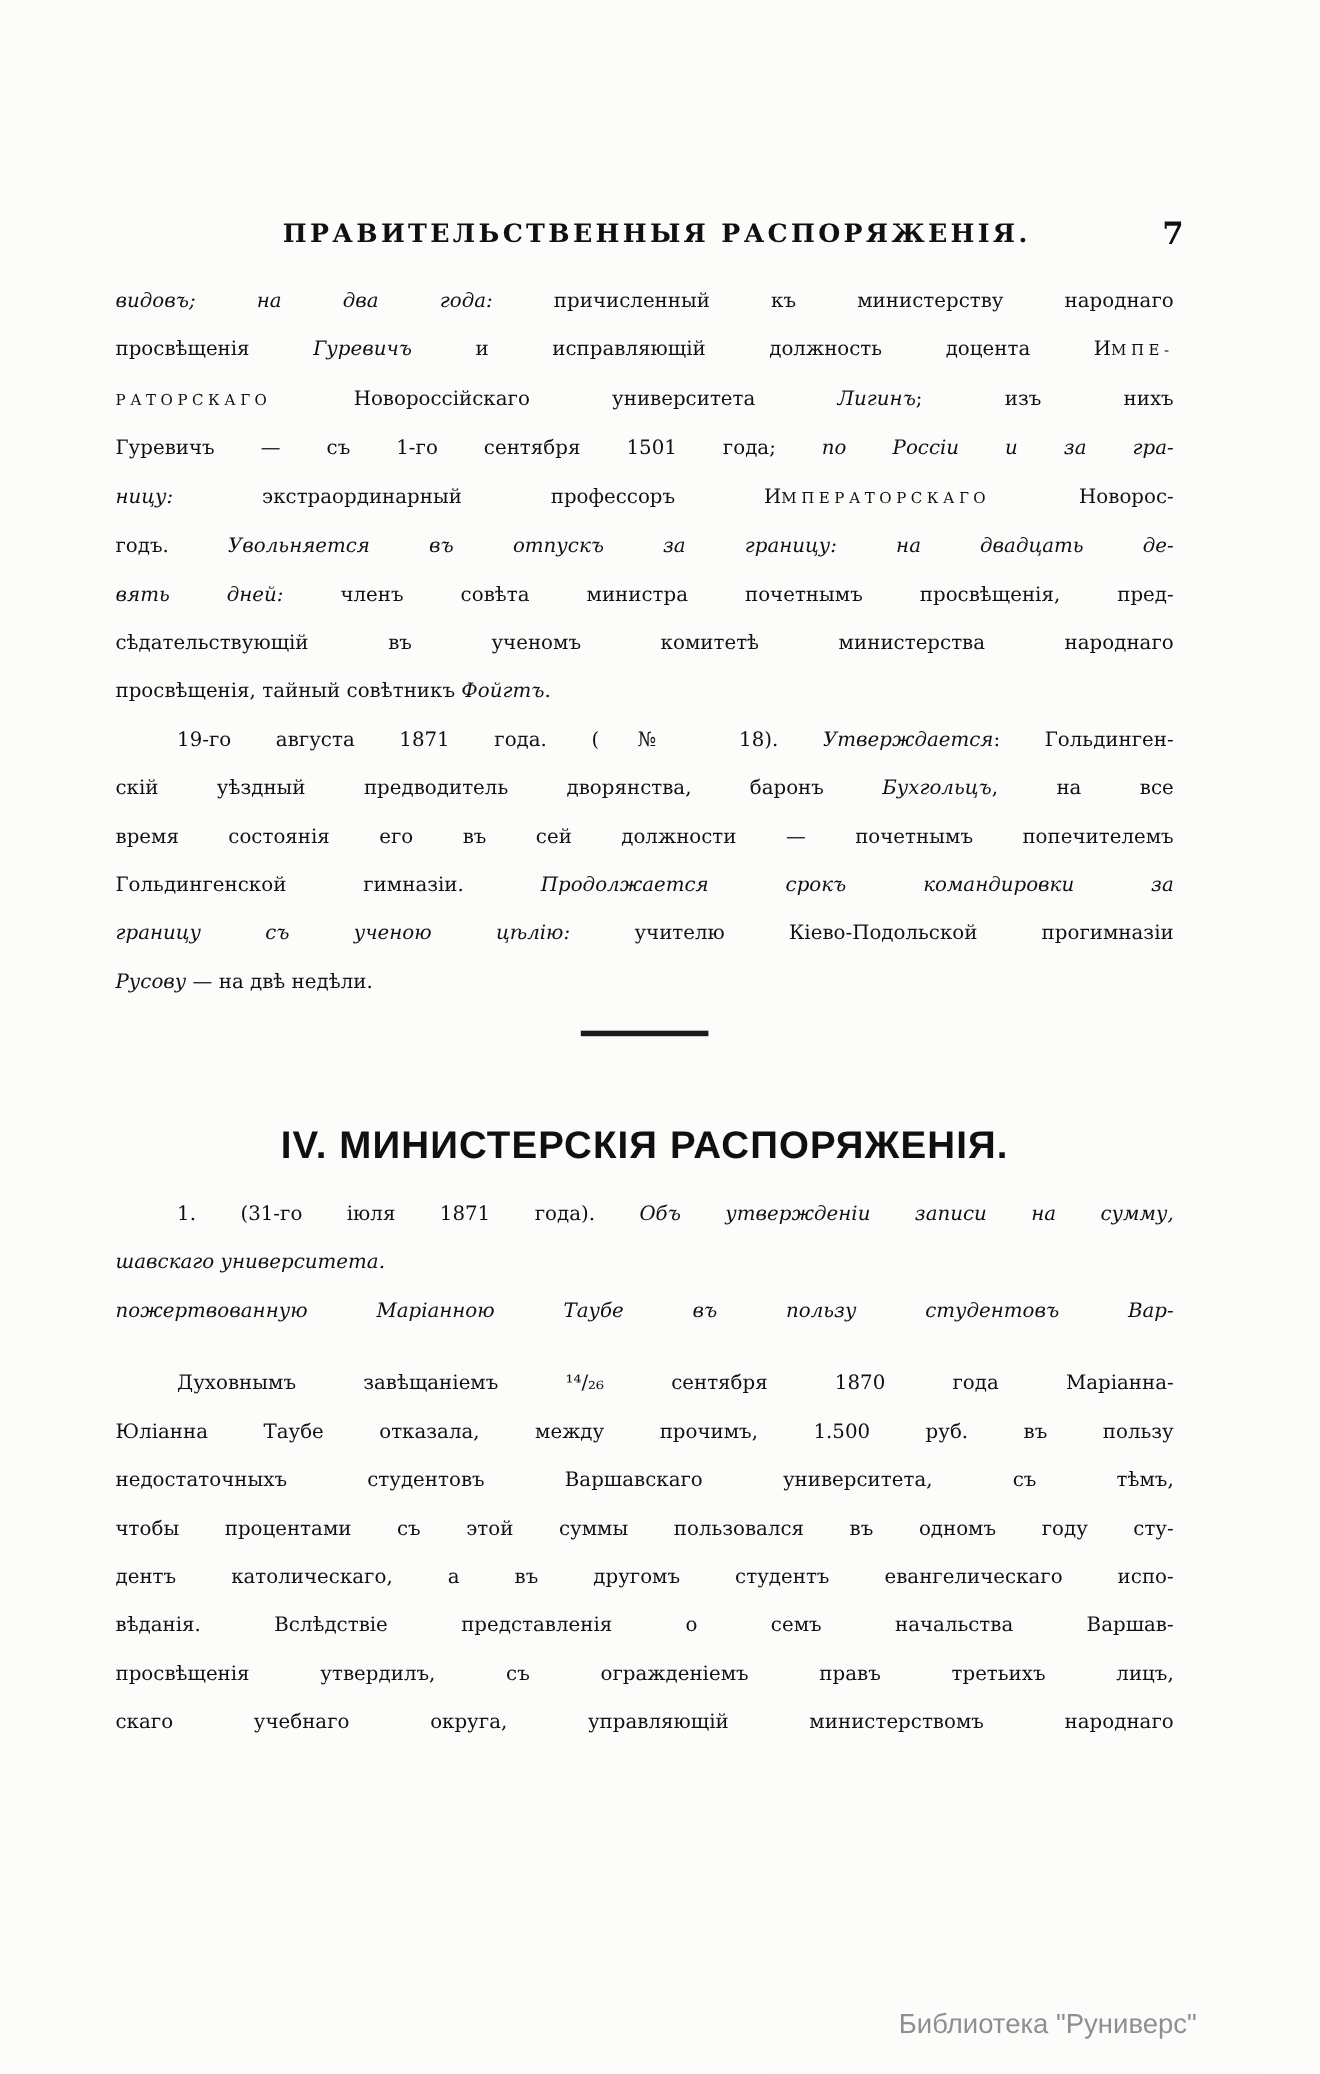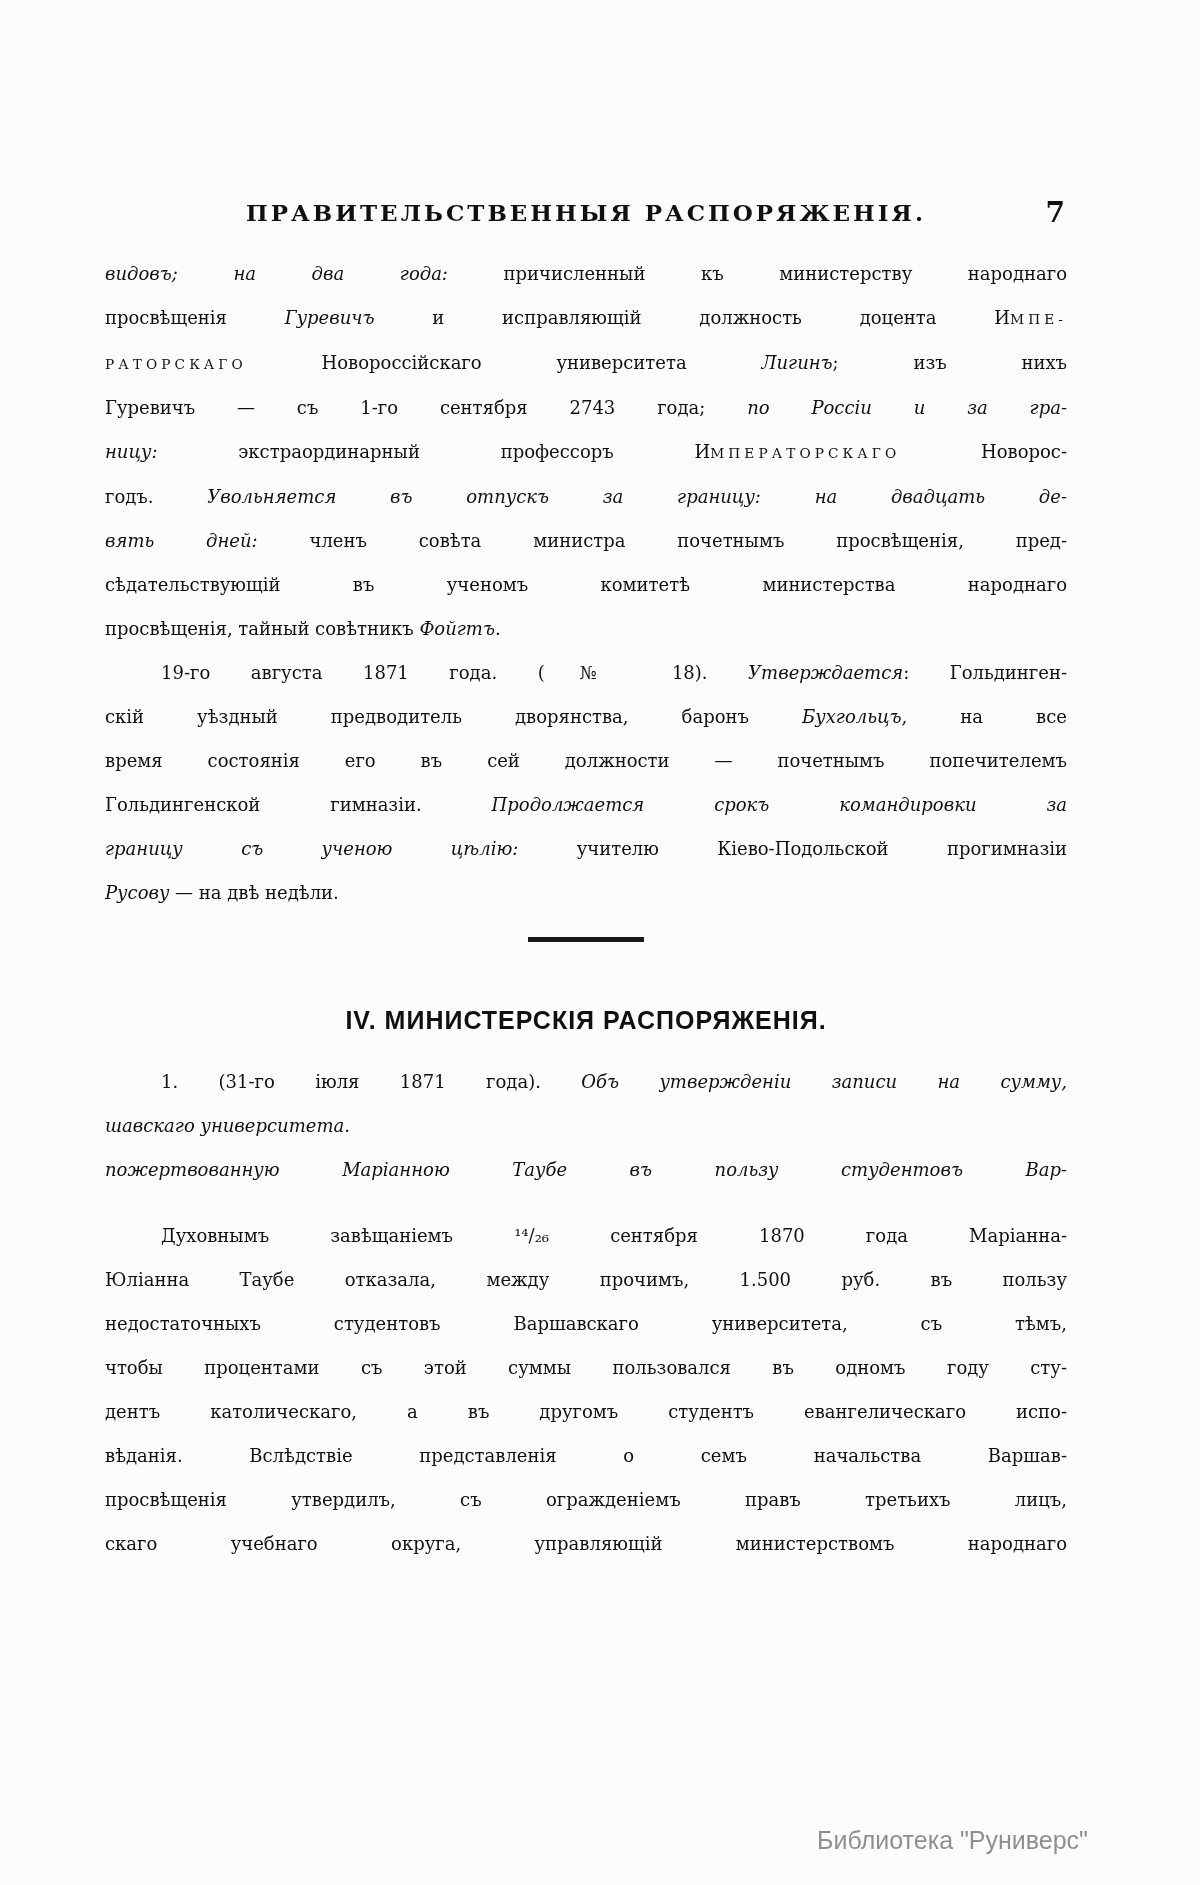--- a/index.html
+++ b/index.html
@@ -8,21 +8,21 @@
     position:relative;
     width:1200px;height:1885px;
     margin:0 auto;
     background:#fcfdfa;
     font-family:"DejaVu Serif", serif;
     color:#101010;
     overflow:hidden;
   }
   .header-row{
     position:absolute;
-    top:194px;left:105px;width:962px;
+    top:194px;left:116px;width:962px;
     height:40px;
   }
   .header-title{
     text-align:center;
     font-size:23px;
     font-weight:bold;
     letter-spacing:3px;
     line-height:38px;
     white-space:nowrap;
   }
@@ -49,25 +49,25 @@
   .line.end{text-align-last:left;}
   .line.indent{text-indent:56px;}
   .seg-i{font-style:italic;}
   .seg-sc{font-size:0.76em;letter-spacing:0.30em;}
   .divider{
     width:116px;height:0;
     border-top:5px solid #1a1a1a;
     margin:22px auto 0 auto;
   }
   .section-heading{
-    margin-top:54px;
+    margin-top:76px;
     text-align:center;
     font-family:"Liberation Sans", sans-serif;
     font-weight:bold;
-    font-size:25px;
+    font-size:35px;
     letter-spacing:1px;
     line-height:48px;
     white-space:nowrap;
   }
   .para-head{margin-top:16px;}
   .para-body{margin-top:22px;}
   .watermark{
     position:absolute;
     right:112px;bottom:30px;
     font-family:"Liberation Sans", sans-serif;
@@ -85,21 +85,21 @@
     <div class="header-title">ПРАВИТЕЛЬСТВЕННЫЯ РАСПОРЯЖЕНІЯ.</div>
     <div class="page-number">7</div>
   </div>
 
   <div class="content">
 
     <div class="para">
         <div class="line"><span class="seg-i">видовъ; на два года:</span><span class="seg-n"> причисленный къ министерству народнаго</span></div>
         <div class="line"><span class="seg-n">просвѣщенія </span><span class="seg-i">Гуревичъ</span><span class="seg-n"> и исправляющій должность доцента И</span><span class="seg-sc">МПЕ-</span></div>
         <div class="line"><span class="seg-sc">РАТОРСКАГО</span><span class="seg-n"> Новороссійскаго университета </span><span class="seg-i">Лигинъ</span><span class="seg-n">; изъ нихъ</span></div>
-        <div class="line"><span class="seg-n">Гуревичъ — съ 1-го сентября 2743 года; </span><span class="seg-i">по Россіи и за гра-</span></div>
+        <div class="line"><span class="seg-n">Гуревичъ — съ 1-го сентября 1501 года; </span><span class="seg-i">по Россіи и за гра-</span></div>
         <div class="line"><span class="seg-i">ницу:</span><span class="seg-n"> экстраординарный профессоръ И</span><span class="seg-sc">МПЕРАТОРСКАГО</span><span class="seg-n"> Новорос-</span></div>
         <div class="line"><span class="seg-n">годъ. </span><span class="seg-i">Увольняется въ отпускъ за границу: на двадцать де-</span></div>
         <div class="line"><span class="seg-i">вять дней:</span><span class="seg-n"> членъ совѣта министра почетнымъ просвѣщенія, пред-</span></div>
         <div class="line"><span class="seg-n">сѣдательствующій въ ученомъ комитетѣ министерства народнаго</span></div>
         <div class="line end"><span class="seg-n">просвѣщенія, тайный совѣтникъ </span><span class="seg-i">Фойгтъ</span><span class="seg-n">.</span></div>
       </div>
 
     <div class="para">
         <div class="line indent"><span class="seg-n">19-го августа 1871 года. (№ 18). </span><span class="seg-i">Утверждается</span><span class="seg-n">: Гольдинген-</span></div>
         <div class="line"><span class="seg-n">скій уѣздный предводитель дворянства, баронъ </span><span class="seg-i">Бухгольцъ</span><span class="seg-n">, на все</span></div>

